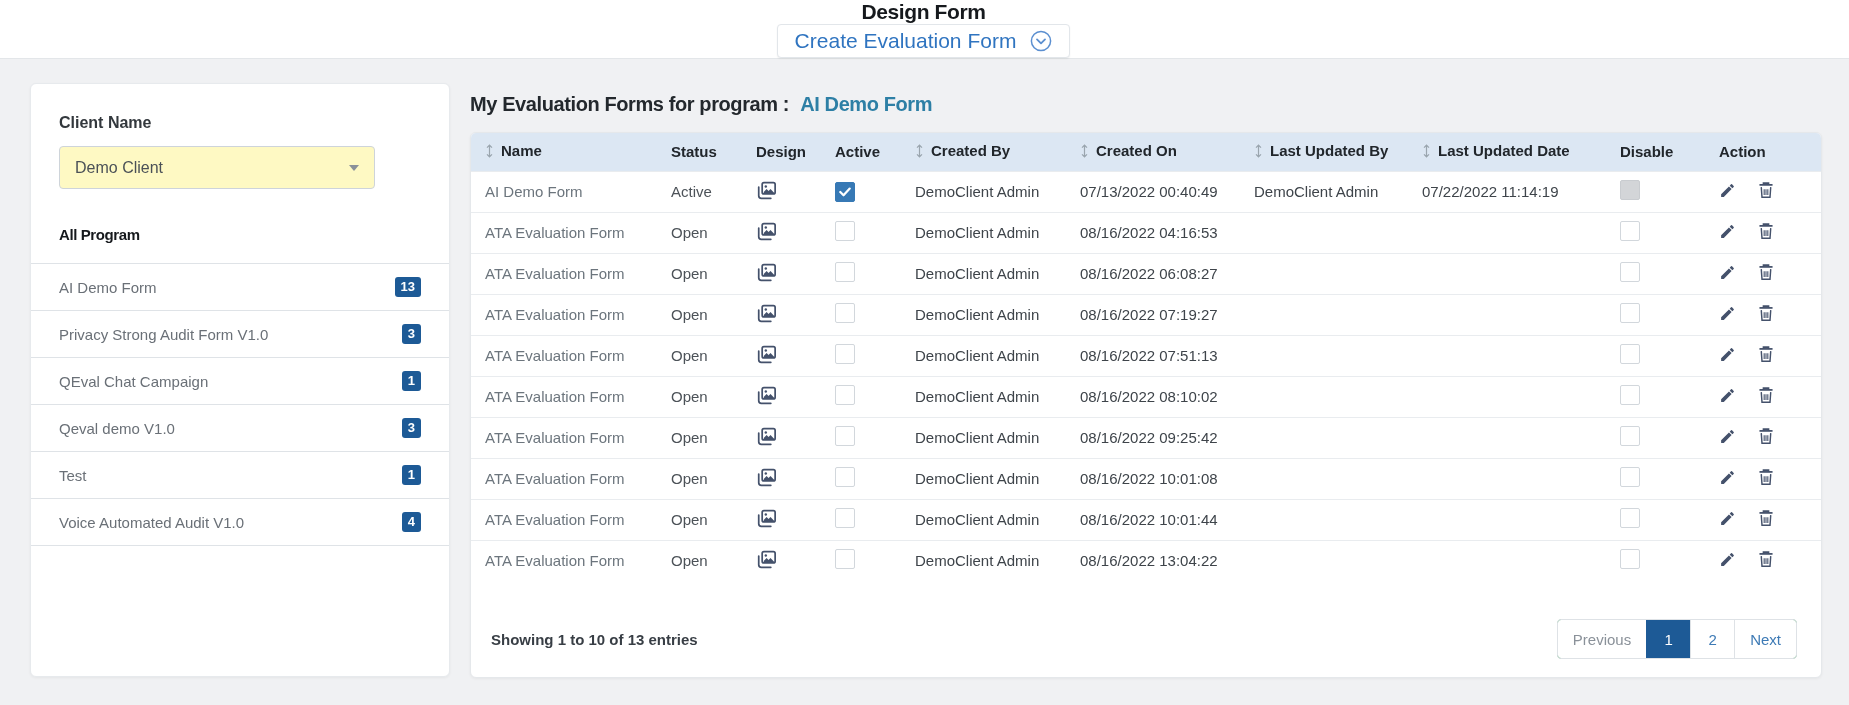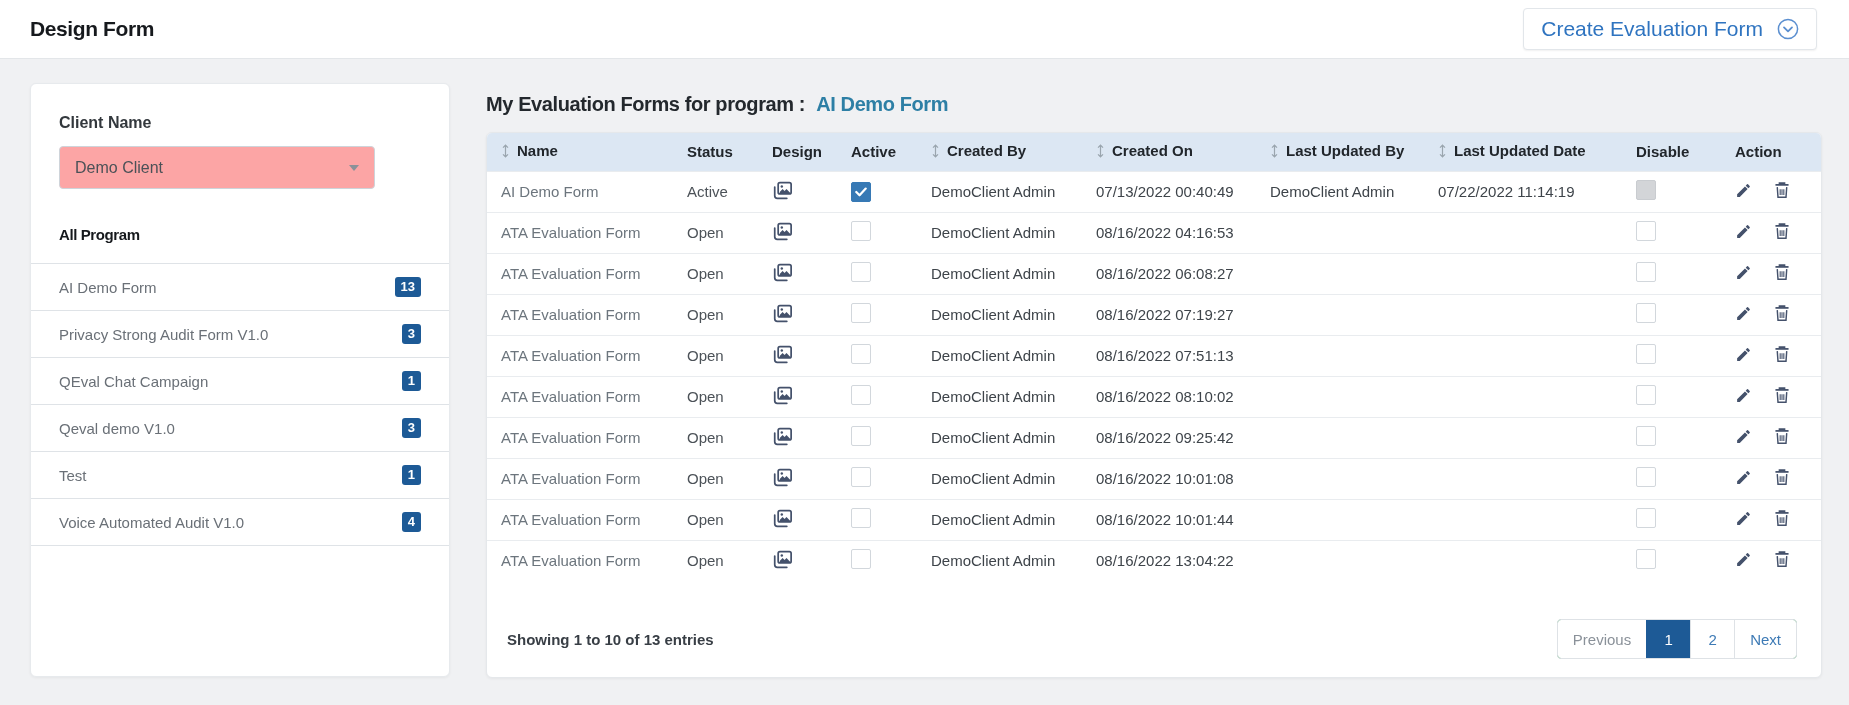--- a/index.html
+++ b/index.html
@@ -8,20 +8,21 @@
     width:1849px; height:705px; overflow:hidden;
     background:#f0f1f3;
     font-family:"Liberation Sans", sans-serif;
     color:#333;
   }
   
   .topbar {
     height:59px; background:#ffffff; border-bottom:1px solid #e3e6e9;
     display:flex; align-items:center; justify-content:space-between;
     padding:0 32px 0 30px;
+    flex-direction:column;
   }
   .page-title { font-size:21px; font-weight:bold; color:#16191d; letter-spacing:-0.4px; }
   .create-btn {
     display:flex; align-items:center; gap:14px;
     background:#fff; border:1px solid #e2e6ea; border-radius:4px;
     height:42px; padding:0 17px; cursor:pointer;
     color:#2f74c0; font-size:21px; font-family:inherit;
     box-shadow:0 1px 2px rgba(0,0,0,.06);
   }
   
@@ -31,36 +32,36 @@
     width:420px; min-height:594px; background:#fff;
     border:1px solid #e7eaed; border-radius:6px;
     box-shadow:0 1px 3px rgba(0,0,0,.05);
     padding-top:30px; flex:none;
   }
   .side-pad { padding:0 28px; }
   .client-label { font-size:16px; font-weight:bold; color:#33383d; margin-bottom:14px; }
   .select-box {
     width:316px; height:43px; border:1px solid #ced4da; border-radius:4px;
     display:flex; align-items:center; justify-content:space-between;
-    padding:0 15px; font-size:16px; color:#4b5157; cursor:pointer; background:#fca5a5;
+    padding:0 15px; font-size:16px; color:#4b5157; cursor:pointer; background:#fef9c3;
   }
   .caret-down { width:0; height:0; border-left:5px solid transparent; border-right:5px solid transparent; border-top:6px solid #8a9199; }
   .all-program { font-size:15px; font-weight:bold; color:#16191d; letter-spacing:-0.4px; margin:37px 0 20px; }
   .prog-list { border-bottom:1px solid #dfe3e7; }
   .prog-item {
     height:47px; display:flex; align-items:center; justify-content:space-between;
     padding:0 28px; border-top:1px solid #dfe3e7; cursor:pointer; background:#fff;
   }
   .prog-label { font-size:15px; color:#6a7077; }
   .badge {
     background:#1d5a96; color:#fff; font-size:13px; font-weight:bold;
     border-radius:3px; min-width:18px; text-align:center; padding:3px 6px; line-height:14px;
   }
   
-  .main { flex:1; margin-left:36px; min-width:0; }
+  .main { flex:1; margin-left:20px; min-width:0; }
   .main-heading { font-size:20px; font-weight:bold; color:#23282d; letter-spacing:-0.4px; margin:10px 0 16px; }
   .main-heading .program-link { color:#2d7fa5; margin-left:6px; cursor:pointer; }
   .table-card {
     background:#fff; border:1px solid #e5e8eb; border-radius:6px;
     box-shadow:0 1px 3px rgba(0,0,0,.05); overflow:hidden; min-height:546px;
   }
   table { width:100%; border-collapse:collapse; table-layout:fixed; }
   thead th {
     background:#dce7f3; height:38px; text-align:left;
     font-size:15px; font-weight:bold; color:#21262b;

